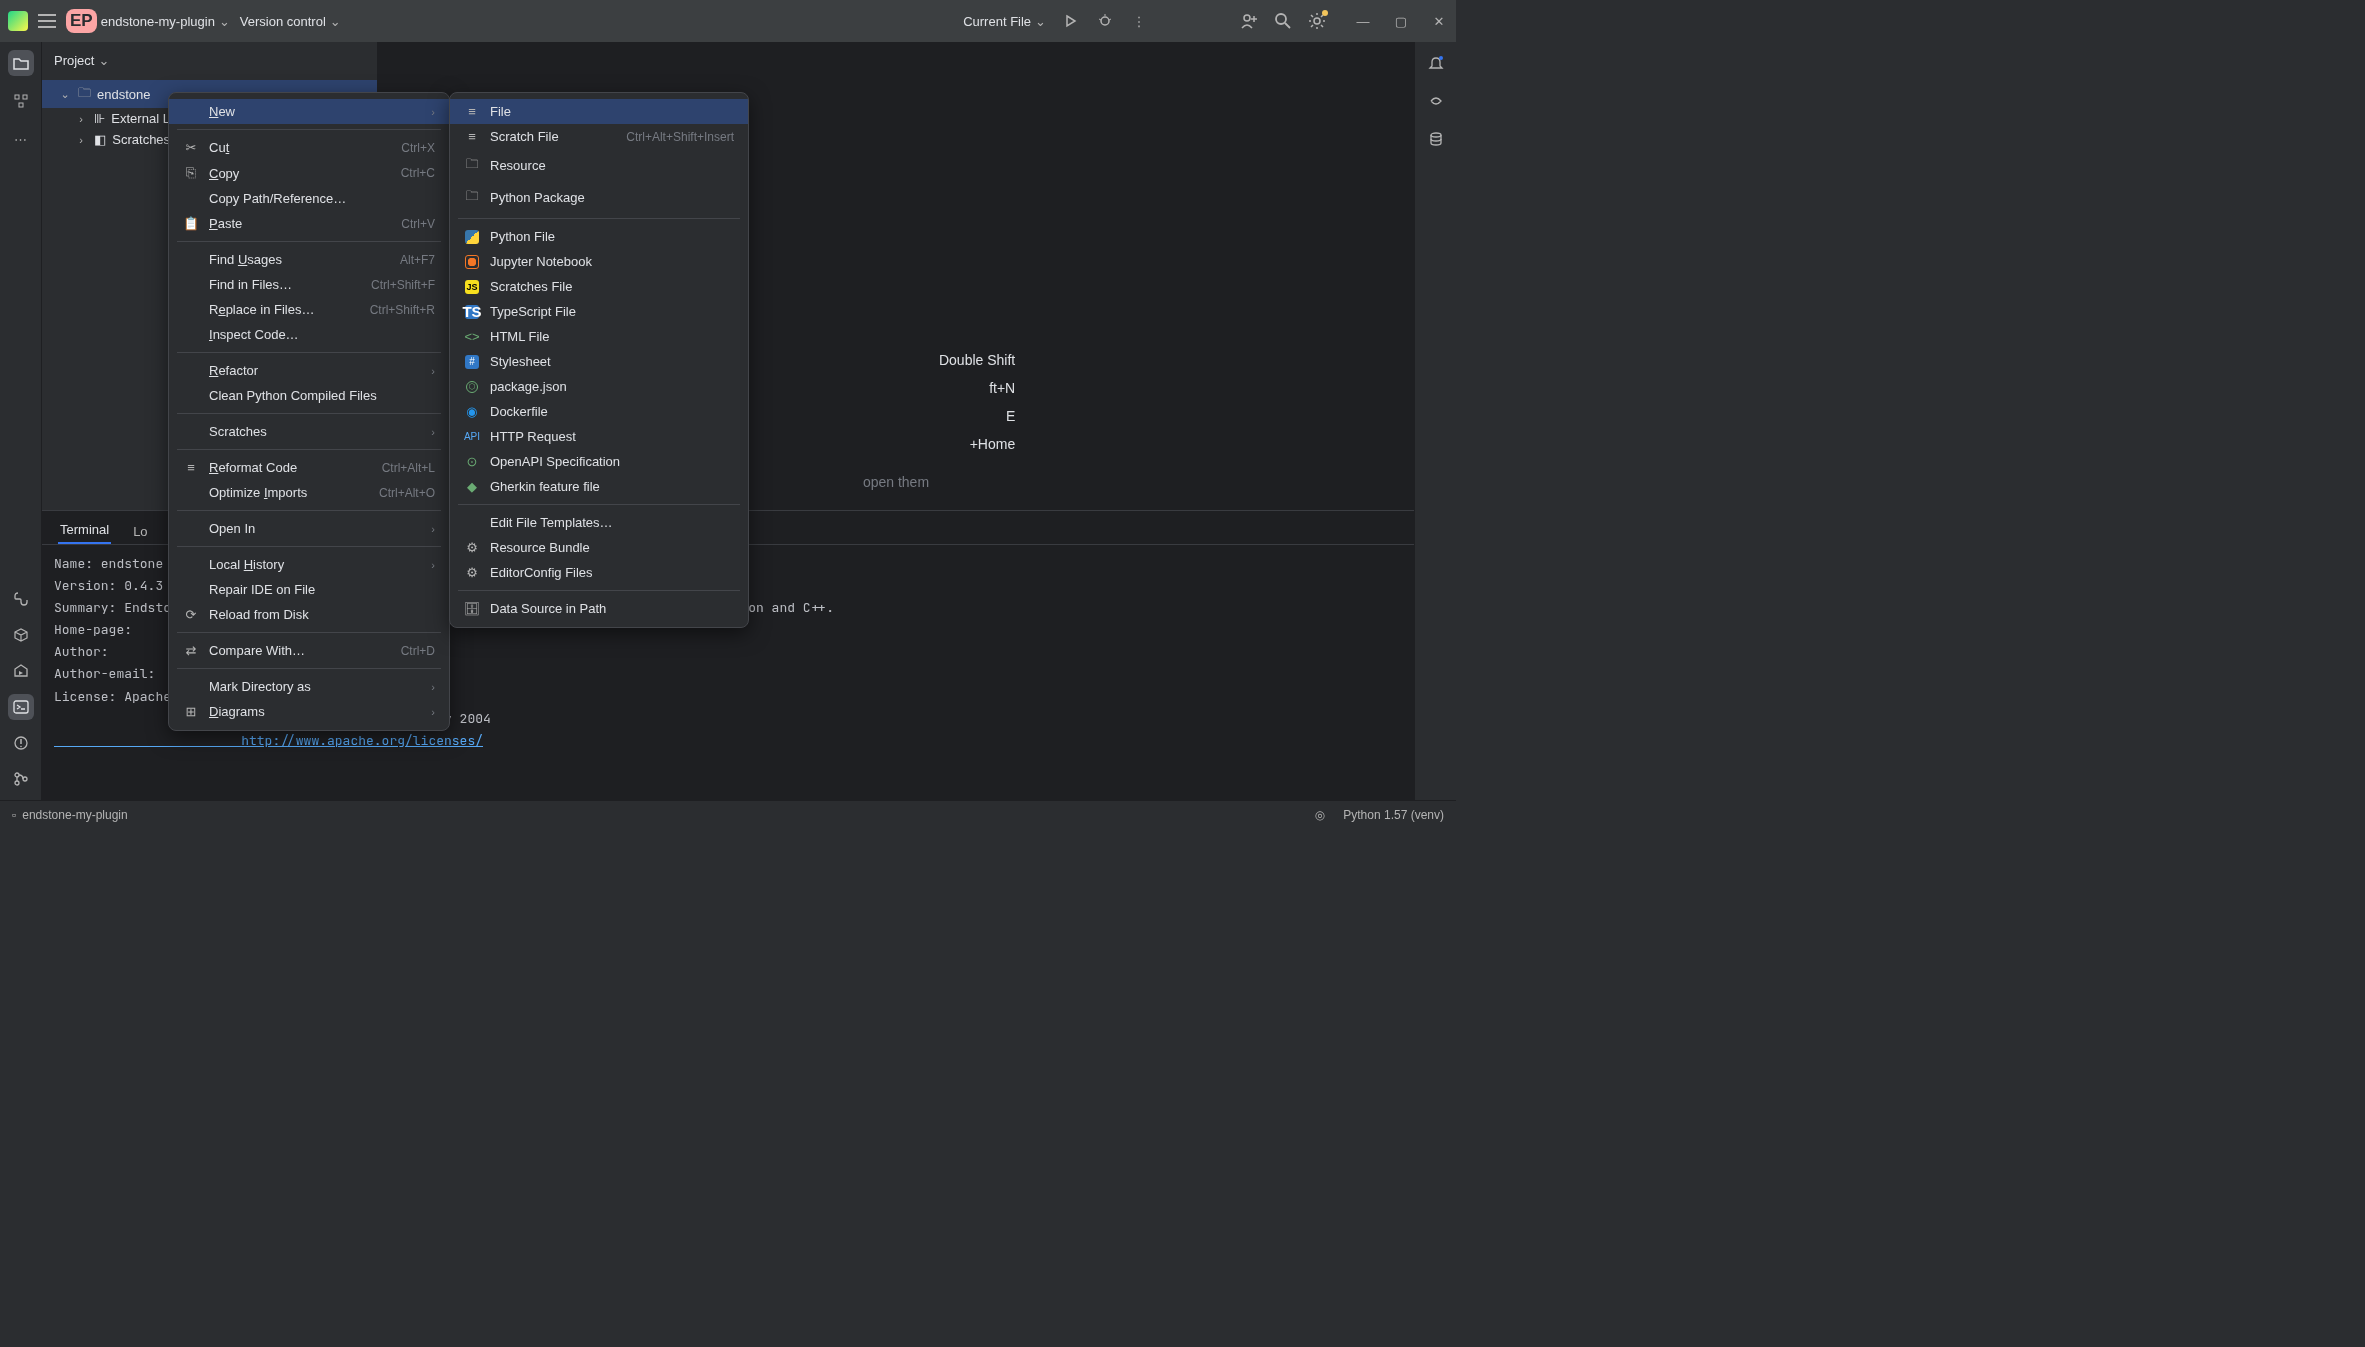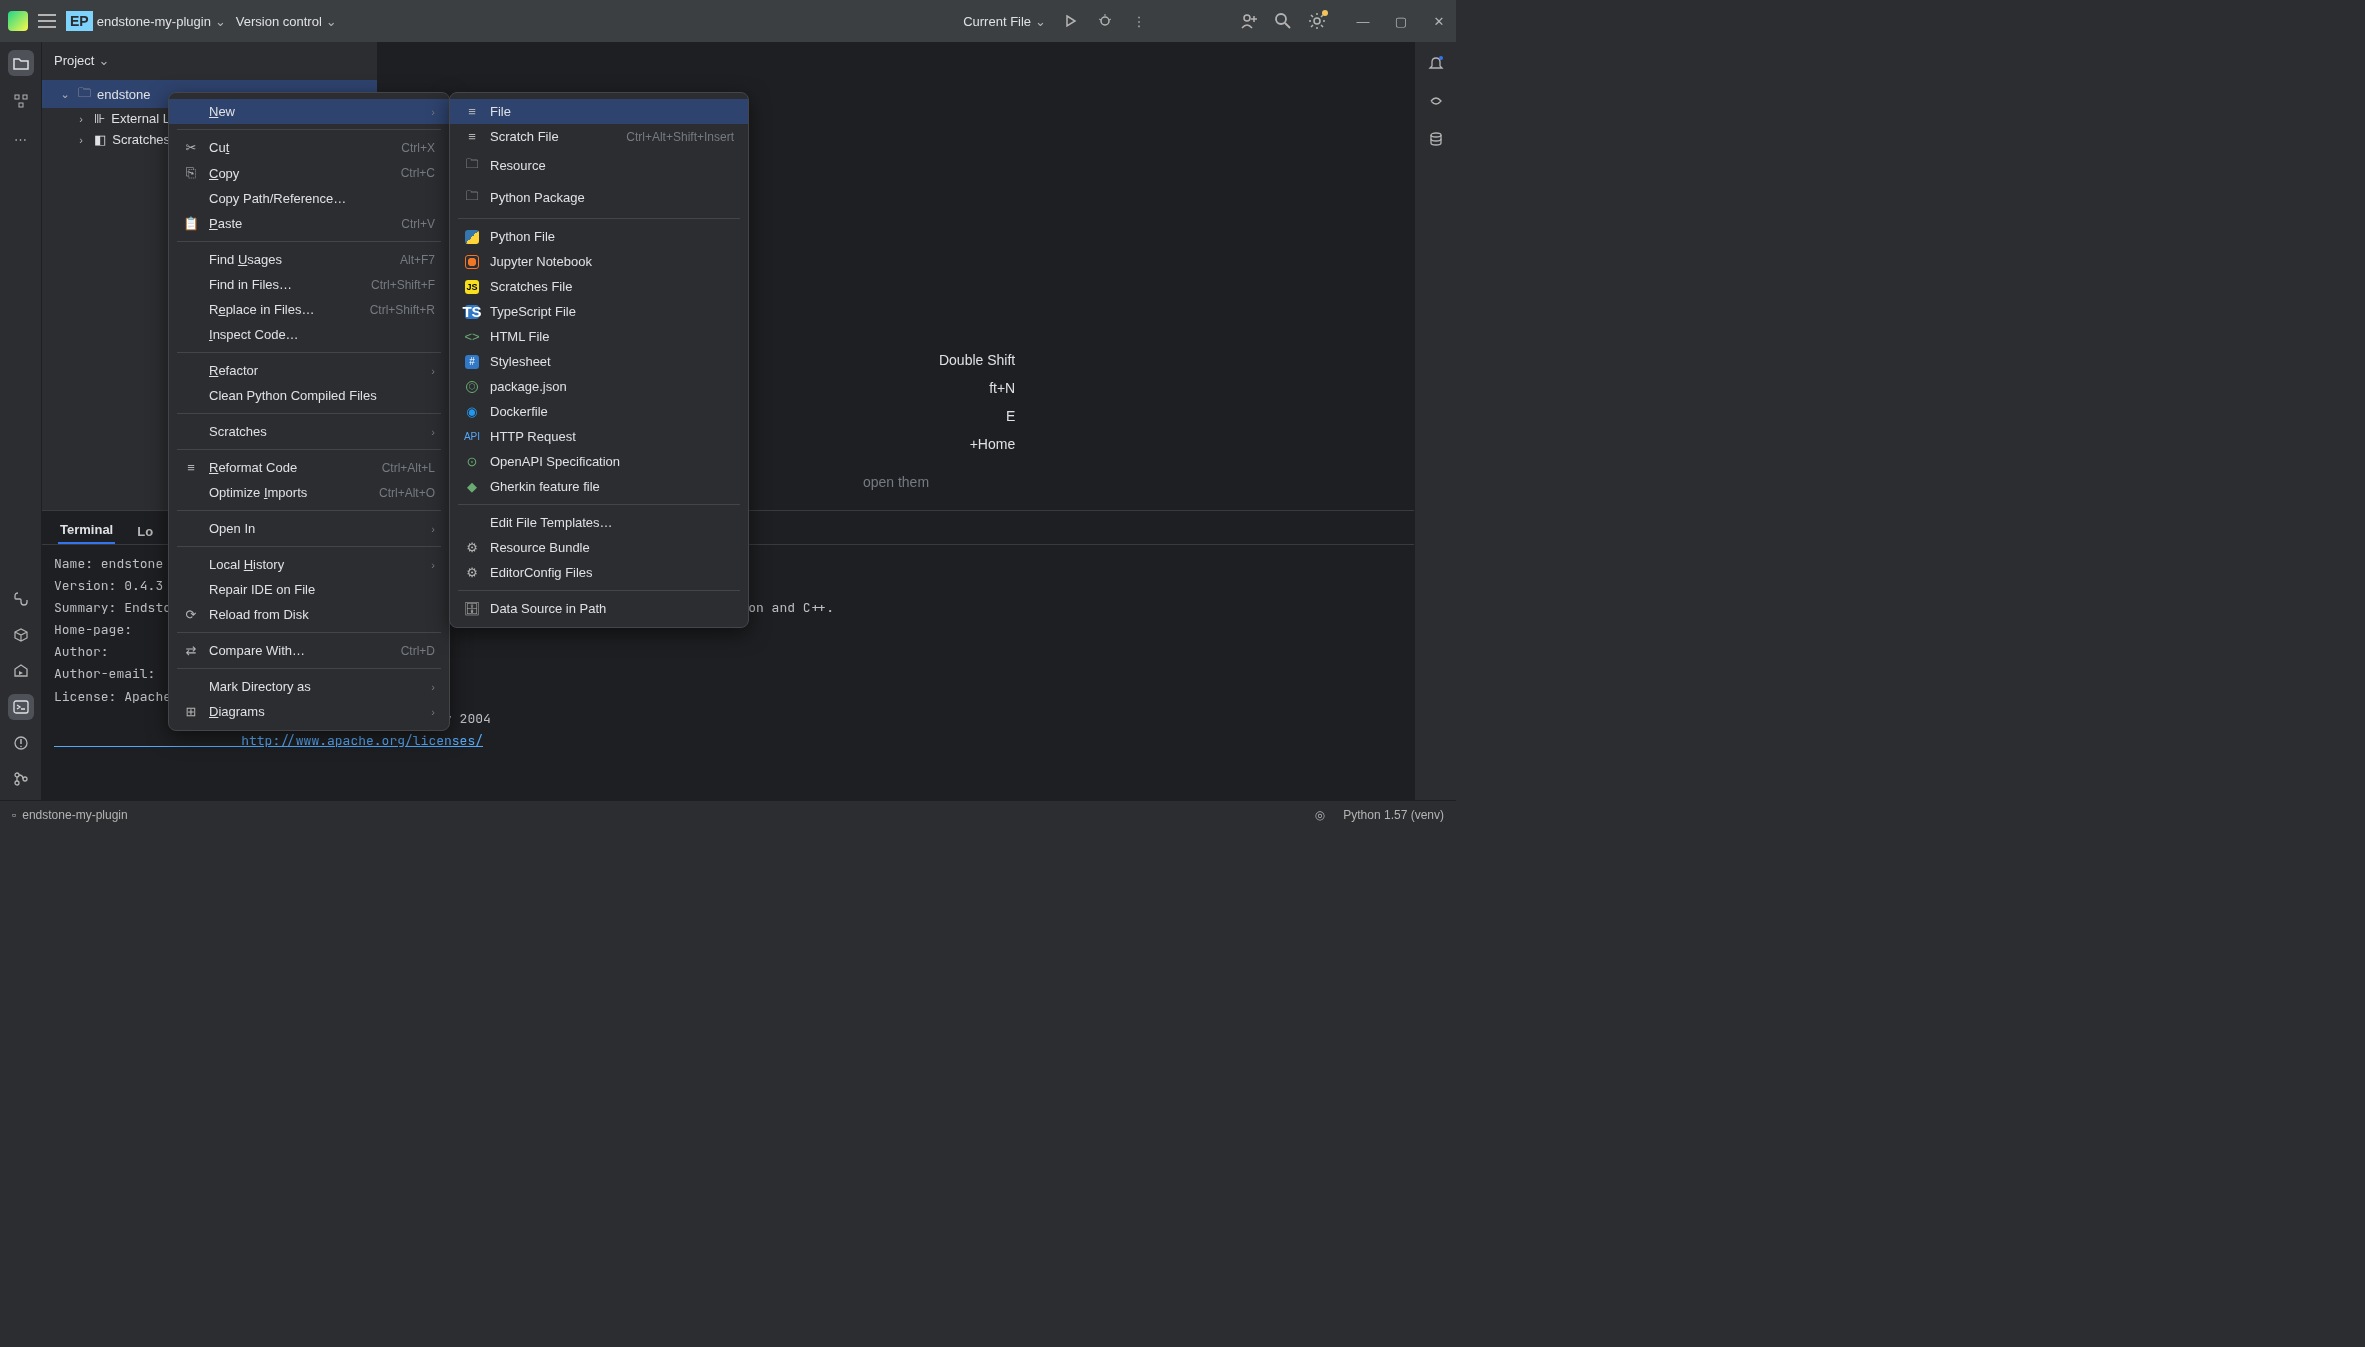--- a/index.html
+++ b/index.html
@@ -23,26 +23,26 @@
       gap: 10px;
     }
     .app-icon {
       width: 20px; height: 20px;
       background: linear-gradient(135deg, #21d789, #fcf84a);
       border-radius: 4px;
     }
     .menu-icon { width: 18px; height: 14px; display: flex; flex-direction: column; justify-content: space-between; cursor: pointer; }
     .menu-icon span { height: 2px; background: #b4b4b4; }
     .project-badge {
-      background: #7dd3fc;
+      background: #fca5a5;
       color: #2b2d30;
       font-weight: bold;
       padding: 2px 4px;
-      border-radius: 0;
-      font-size: 14px;
+      border-radius: 8px;
+      font-size: 17px;
     }
     .project-name { display: flex; align-items: center; gap: 4px; cursor: pointer; }
     .dropdown-arrow::after { content: "⌄"; color: #b4b4b4; }
     .titlebar-center { flex: 1; display: flex; gap: 20px; }
     .titlebar-right { display: flex; align-items: center; gap: 16px; }
     .tb-icon { width: 18px; height: 18px; cursor: pointer; color: #b4b4b4; display: flex; align-items: center; justify-content: center; }
     .window-controls { display: flex; gap: 20px; margin-left: 12px; }
     
     .main-layout {
       display: flex;
@@ -120,21 +120,21 @@
       left: 42px; right: 42px; bottom: 28px;
       height: 290px;
       background: #1e1f22;
       border-top: 1px solid #393b40;
       display: flex; flex-direction: column;
     }
     .terminal-tabs {
       height: 34px; display: flex; align-items: flex-end; gap: 20px; padding: 0 16px;
       border-bottom: 1px solid #393b40;
     }
-    .term-tab { padding: 5px 2px; color: #b4b4b4; cursor: pointer; font-weight: bold; }
+    .term-tab { padding: 5px 2px; color: #b4b4b4; cursor: pointer; }
     .term-tab.active { color: #dfe1e5; border-bottom: 2px solid #3574f0; }
     .terminal-body {
       flex: 1; padding: 8px 12px;
       font-family: "JetBrains Mono", Consolas, monospace;
       font-size: 13px; line-height: 1.7;
       color: #bcbec4;
       white-space: pre;
       overflow: hidden;
     }
     .terminal-body a { color: #56a8f5; text-decoration: underline; }

